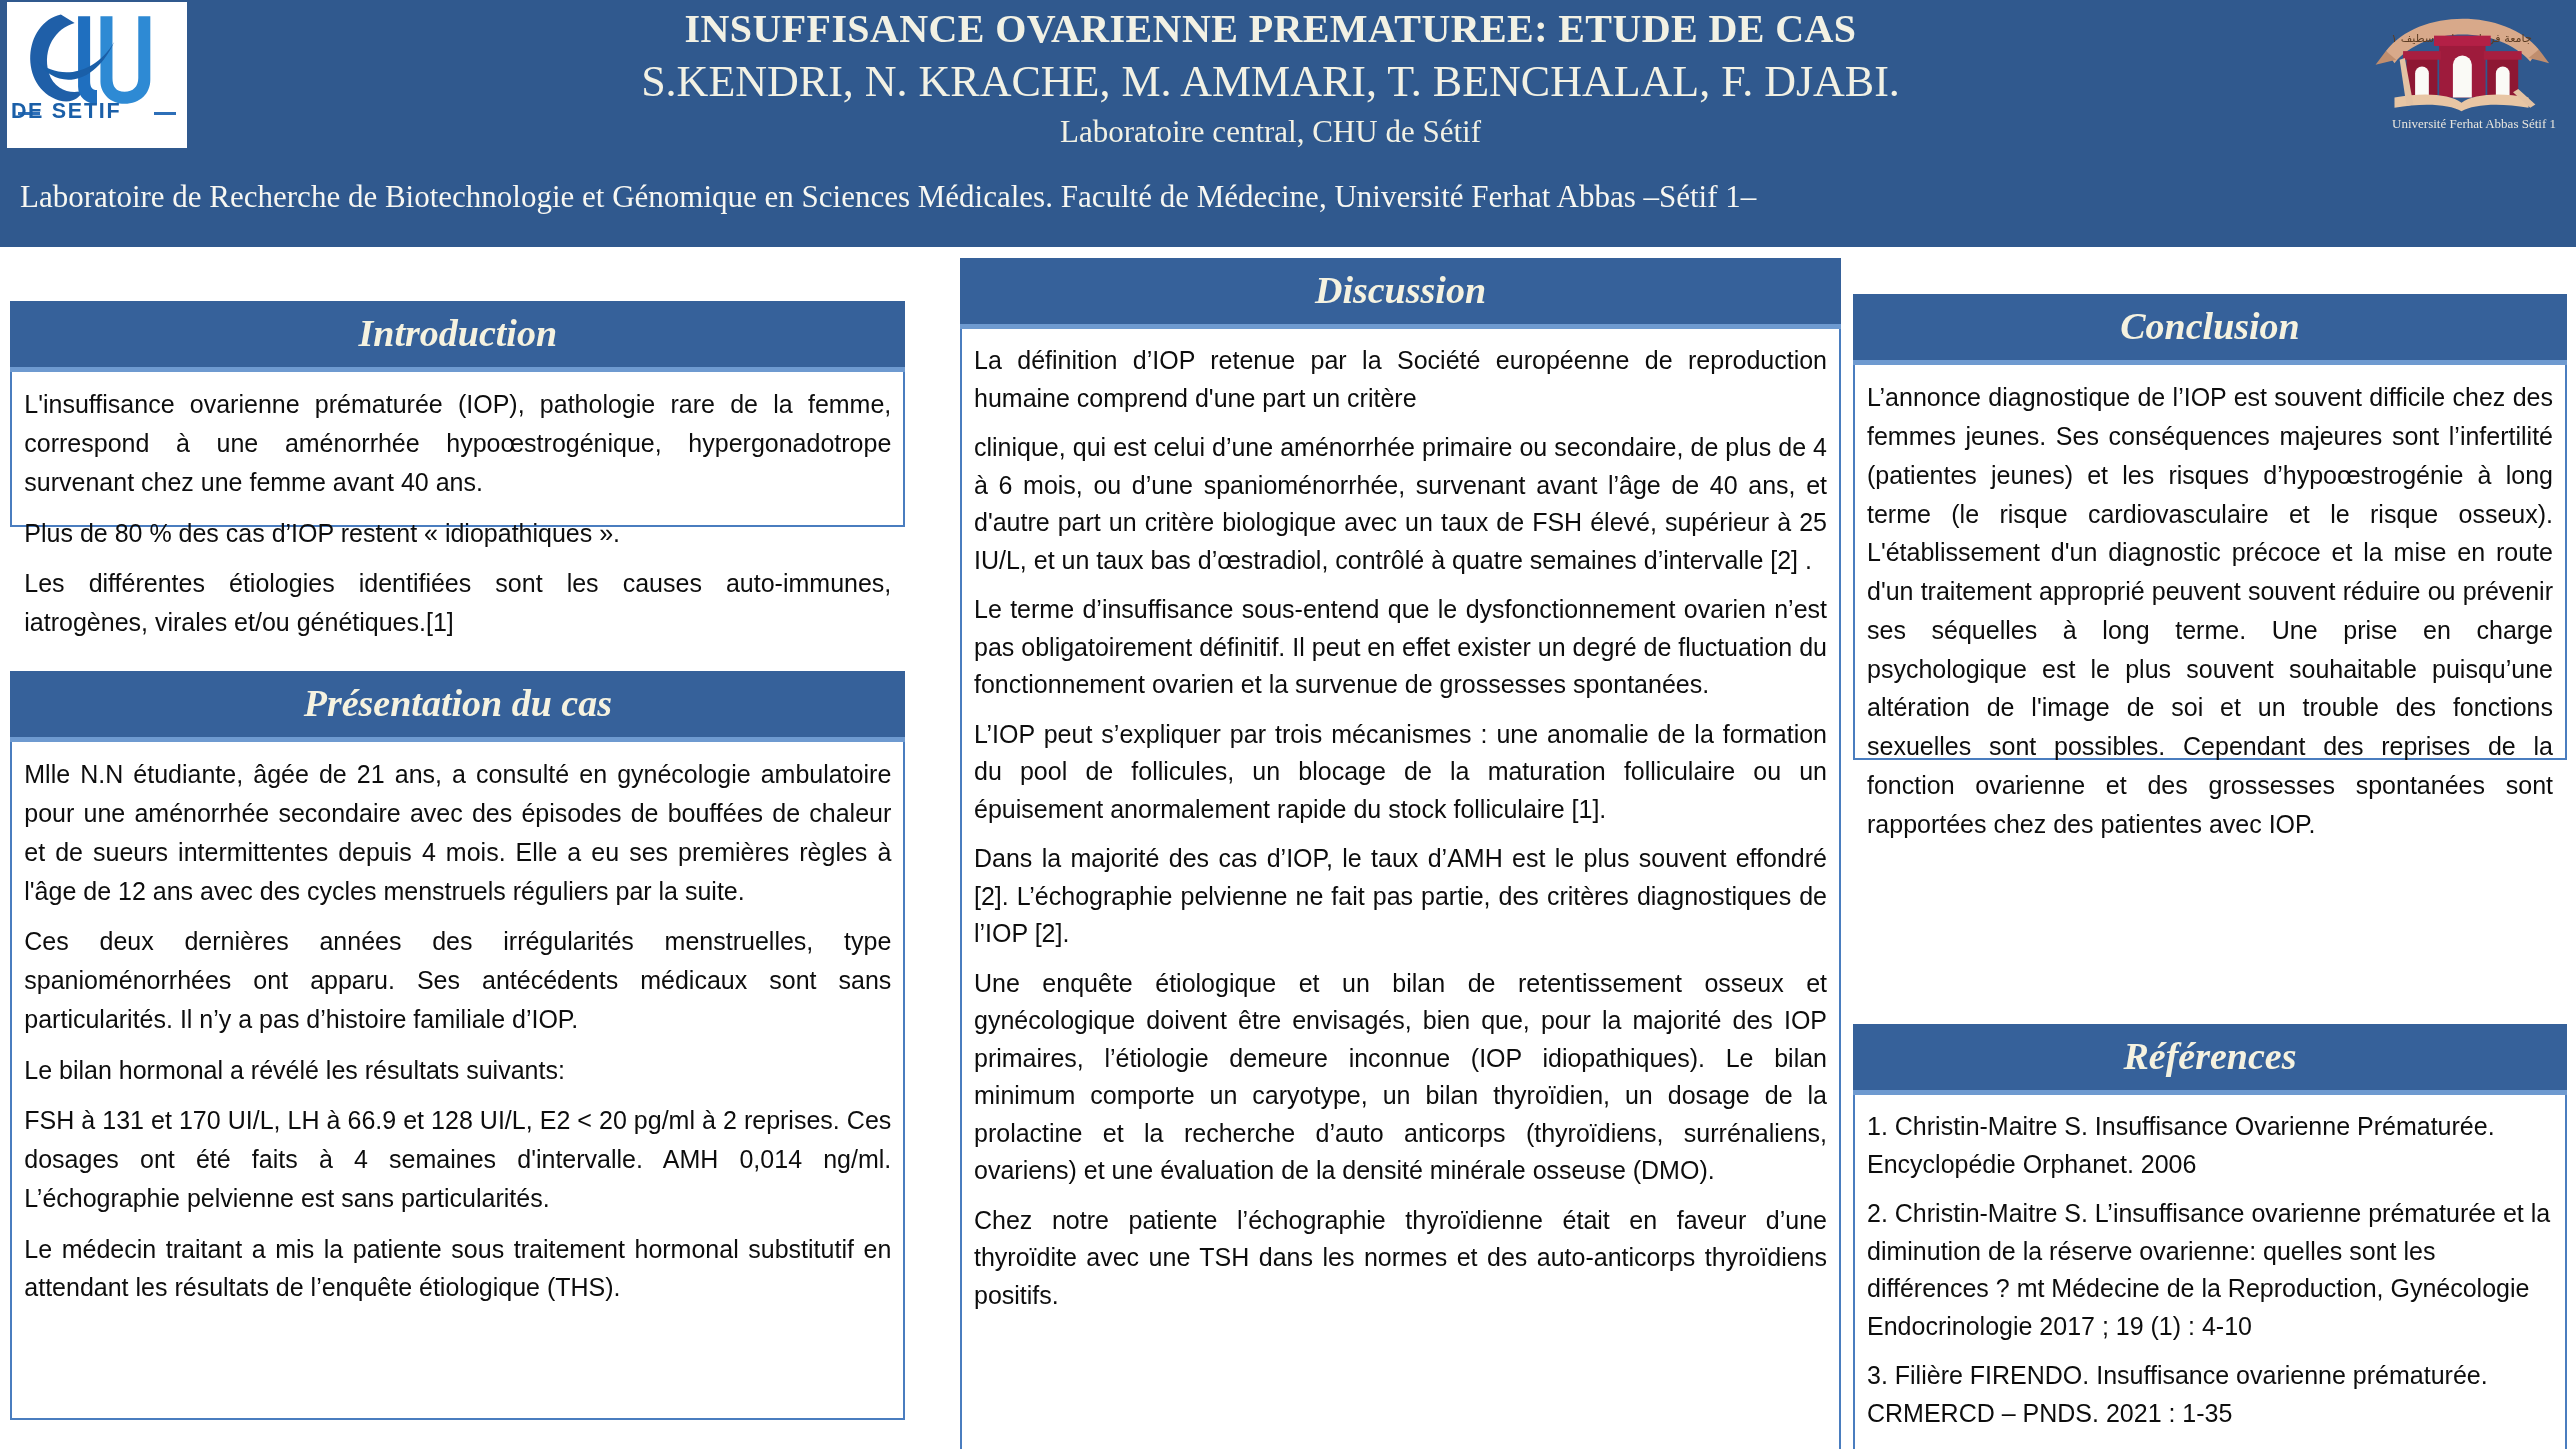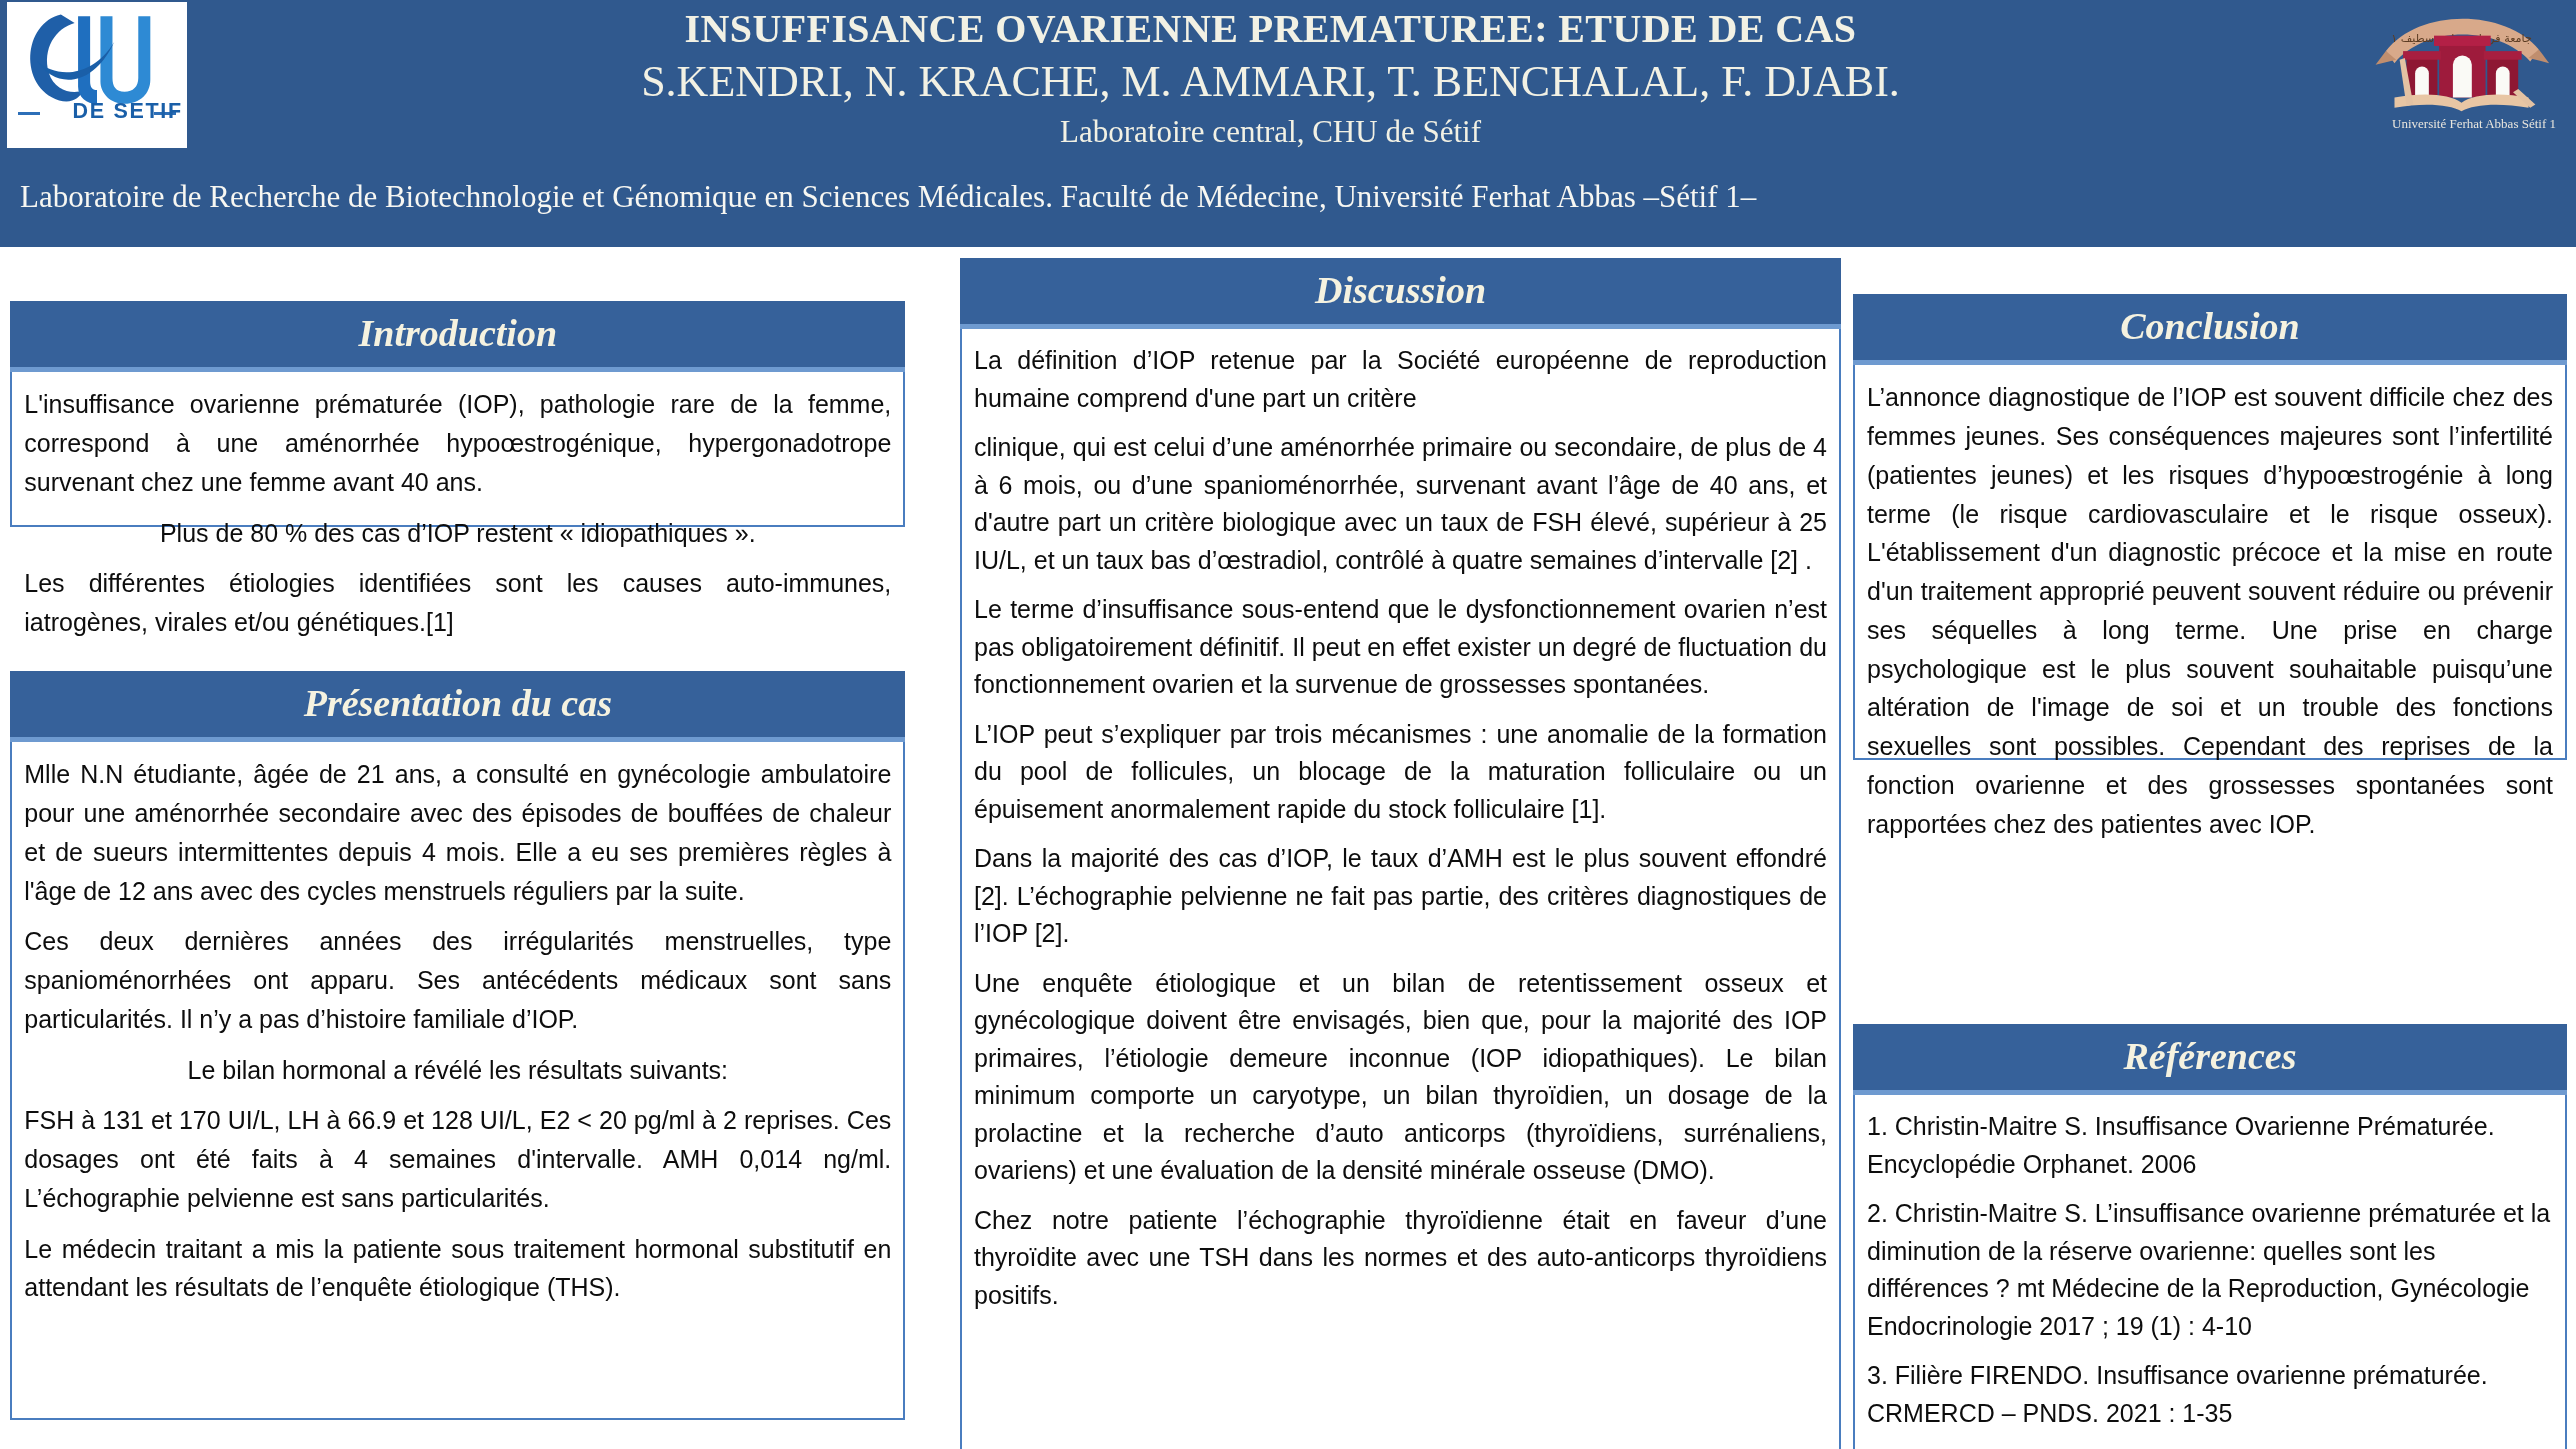--- a/index.html
+++ b/index.html
@@ -104,21 +104,21 @@
     padding: 13.7px 12px 12px 12px;
     color: #0D0D0D;
     font-size: 25px;
     line-height: 1.55;
     text-align: justify;
     text-justify: inter-word;
     font-family: "Liberation Sans", sans-serif;
   }
   .panel-body p { margin: 0; }
   .panel-body p + p { margin-top: 12px; }
-  .no-justify { text-align: center; }
+  .no-justify { text-align: left; }
 
   
   #panel-introduction { left: 10.3px; top: 301px; width: 895px; }
   #panel-introduction .panel-body { height: 155px; }
 
   #panel-presentation { left: 10.3px; top: 671px; width: 895px; }
   #panel-presentation .panel-body { height: 678px; }
 
   #panel-discussion { left: 960px; top: 258px; width: 881px; }
   #panel-discussion .panel-body { height: 1157px; font-size: 25px; line-height: 1.5; }
@@ -127,21 +127,21 @@
   #panel-conclusion .panel-body { height: 395px; }
 
   #panel-references { left: 1853px; top: 1024px; width: 714px; }
   #panel-references .panel-body { height: 362px; text-align: left; line-height: 1.5; }
 
   
   .chu-wrap { width: 172px; height: 142px; position: relative; }
   .chu-sub {
     position: absolute;
     left: 0; right: 0; bottom: 22px;
-    text-align: right;
+    text-align: left;
     font-family: "Liberation Sans", sans-serif;
     font-weight: bold;
     font-size: 21.5px;
     color: #1A5FA8;
     letter-spacing: 1.7px;
   }
   .chu-rule {
     position: absolute;
     bottom: 31px;
     height: 2.6px;

